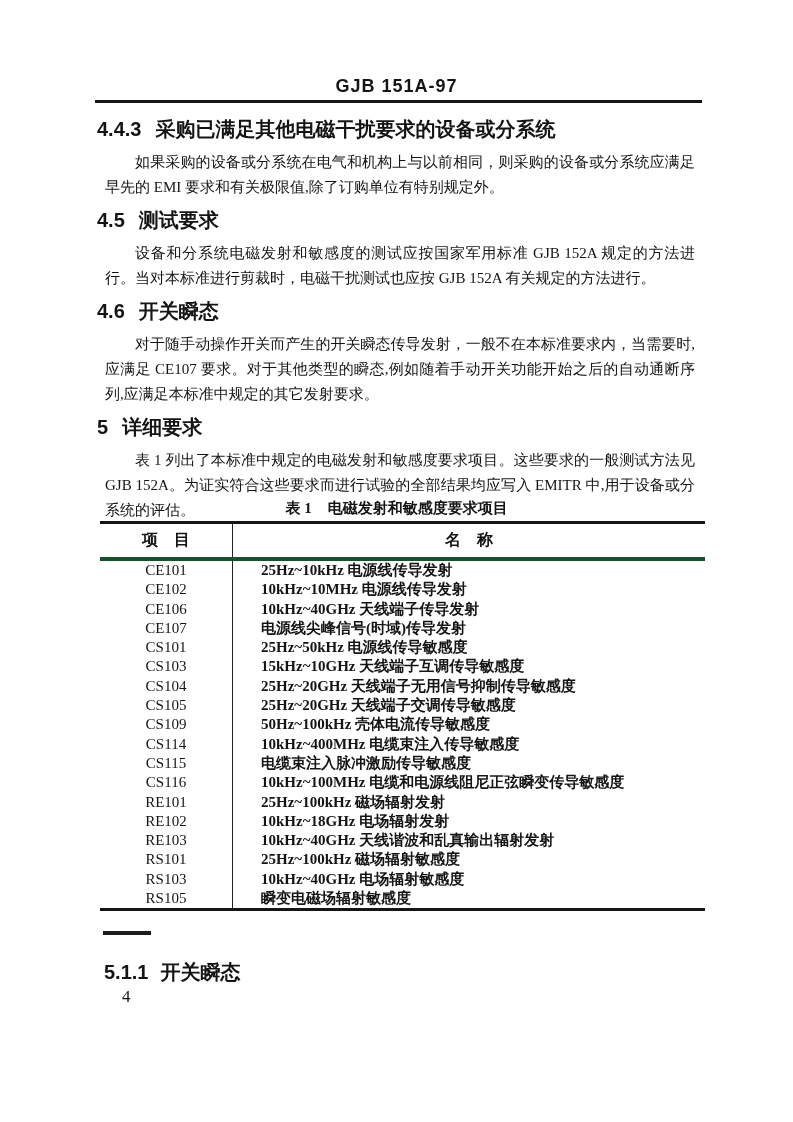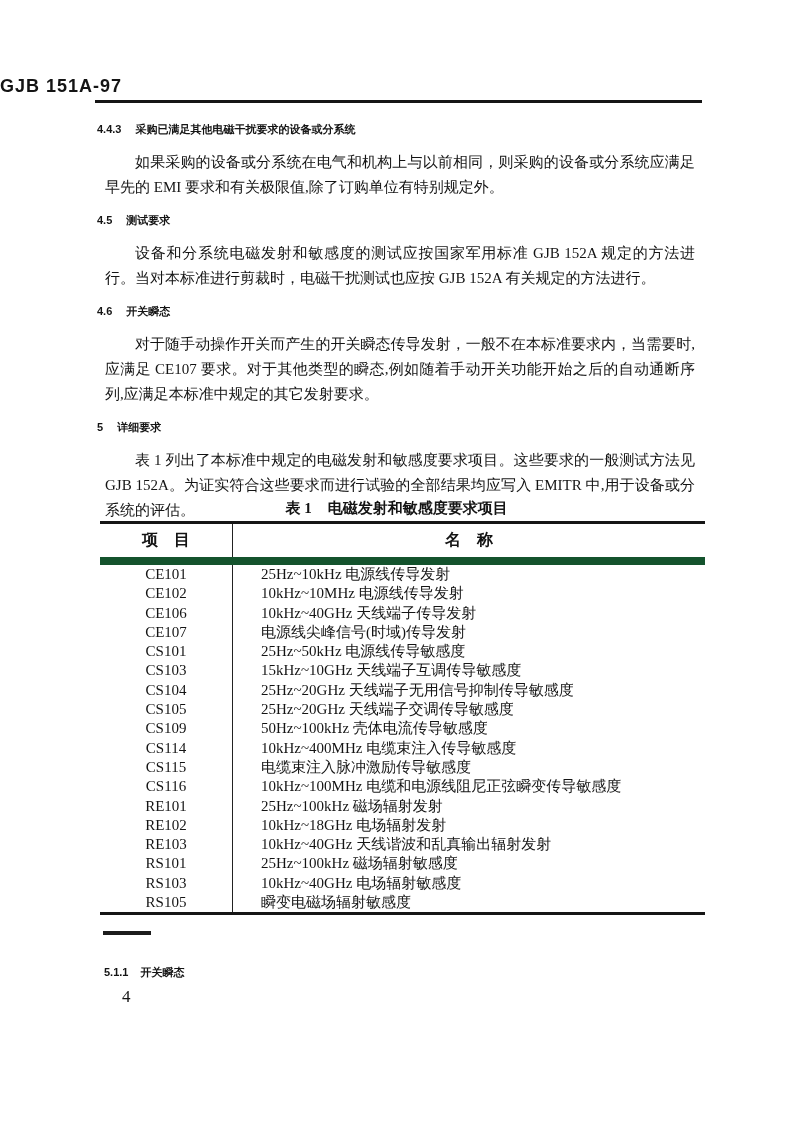--- a/index.html
+++ b/index.html
@@ -6,34 +6,35 @@
   body {
     width:793px; height:1122px;
     background:#ffffff;
     position:relative;
     font-family:"Liberation Serif", serif;
     color:#141414;
     overflow:hidden;
   }
   .doc-header {
     position:absolute; top:76px; left:0; width:793px;
+    text-align:center;
     font-family:"Liberation Sans", sans-serif;
     font-weight:bold; font-size:18px; letter-spacing:1px;
   }
   .header-rule {
     position:absolute; top:100px; left:95px; width:607px; height:2.5px;
     background:#151515;
   }
   .content {
     position:absolute; left:97px; top:117px; width:606px;
     font-size:15px; line-height:25px;
   }
   .heading {
     font-family:"Liberation Sans", sans-serif;
-    font-weight:bold; font-size:11px; line-height:25px;
+    font-weight:bold; font-size:20px; line-height:25px;
     white-space:nowrap;
   }
   .h-num { margin-right:14px; }
   .para {
     margin:8px; text-indent:2em; text-align:justify;
     line-height:25px;
   }
   .mt8 { margin-top:0; }
   .mt7 { margin-top:7px; }
   .table-caption {
@@ -41,30 +42,30 @@
     text-align:center; font-size:15px; font-weight:600;
   }
   .cap-label { margin-right:16px; }
   .table-wrap { position:absolute; left:100px; top:521px; width:605px; }
   table.req-table {
     width:605px; table-layout:fixed; border-collapse:collapse;
     border-top:3px solid #151515; border-bottom:3px solid #151515;
   }
   table.req-table th {
     height:33px; font-size:16px; font-weight:bold;
-    border-bottom:8px solid #14532d; 
+    border-bottom:4px solid #14532d; 
     padding:0;
   }
   table.req-table .col-item { width:132px; border-right:1.5px solid #222; }
   table.req-table td {
     height:19.3px; line-height:19.3px; font-size:15px; padding:0;
     white-space:nowrap; overflow:hidden;
   }
   table.req-table td.col-item { text-align:center; }
-  table.req-table td.col-name { padding-left:28px; }
+  table.req-table td.col-name { padding-left:28px;font-weight:bold; }
   .bottom-artifact {
     position:absolute; left:103px; top:931px; width:48px; height:3.5px;
     background:#1c1c1c;
   }
   .lower-heading { position:absolute; left:104px; top:960px; }
   .lower-heading .h-num { margin-right:12px; }
   .page-number {
     position:absolute; left:122px; top:984px;
     font-size:17px; line-height:25px;
   }

